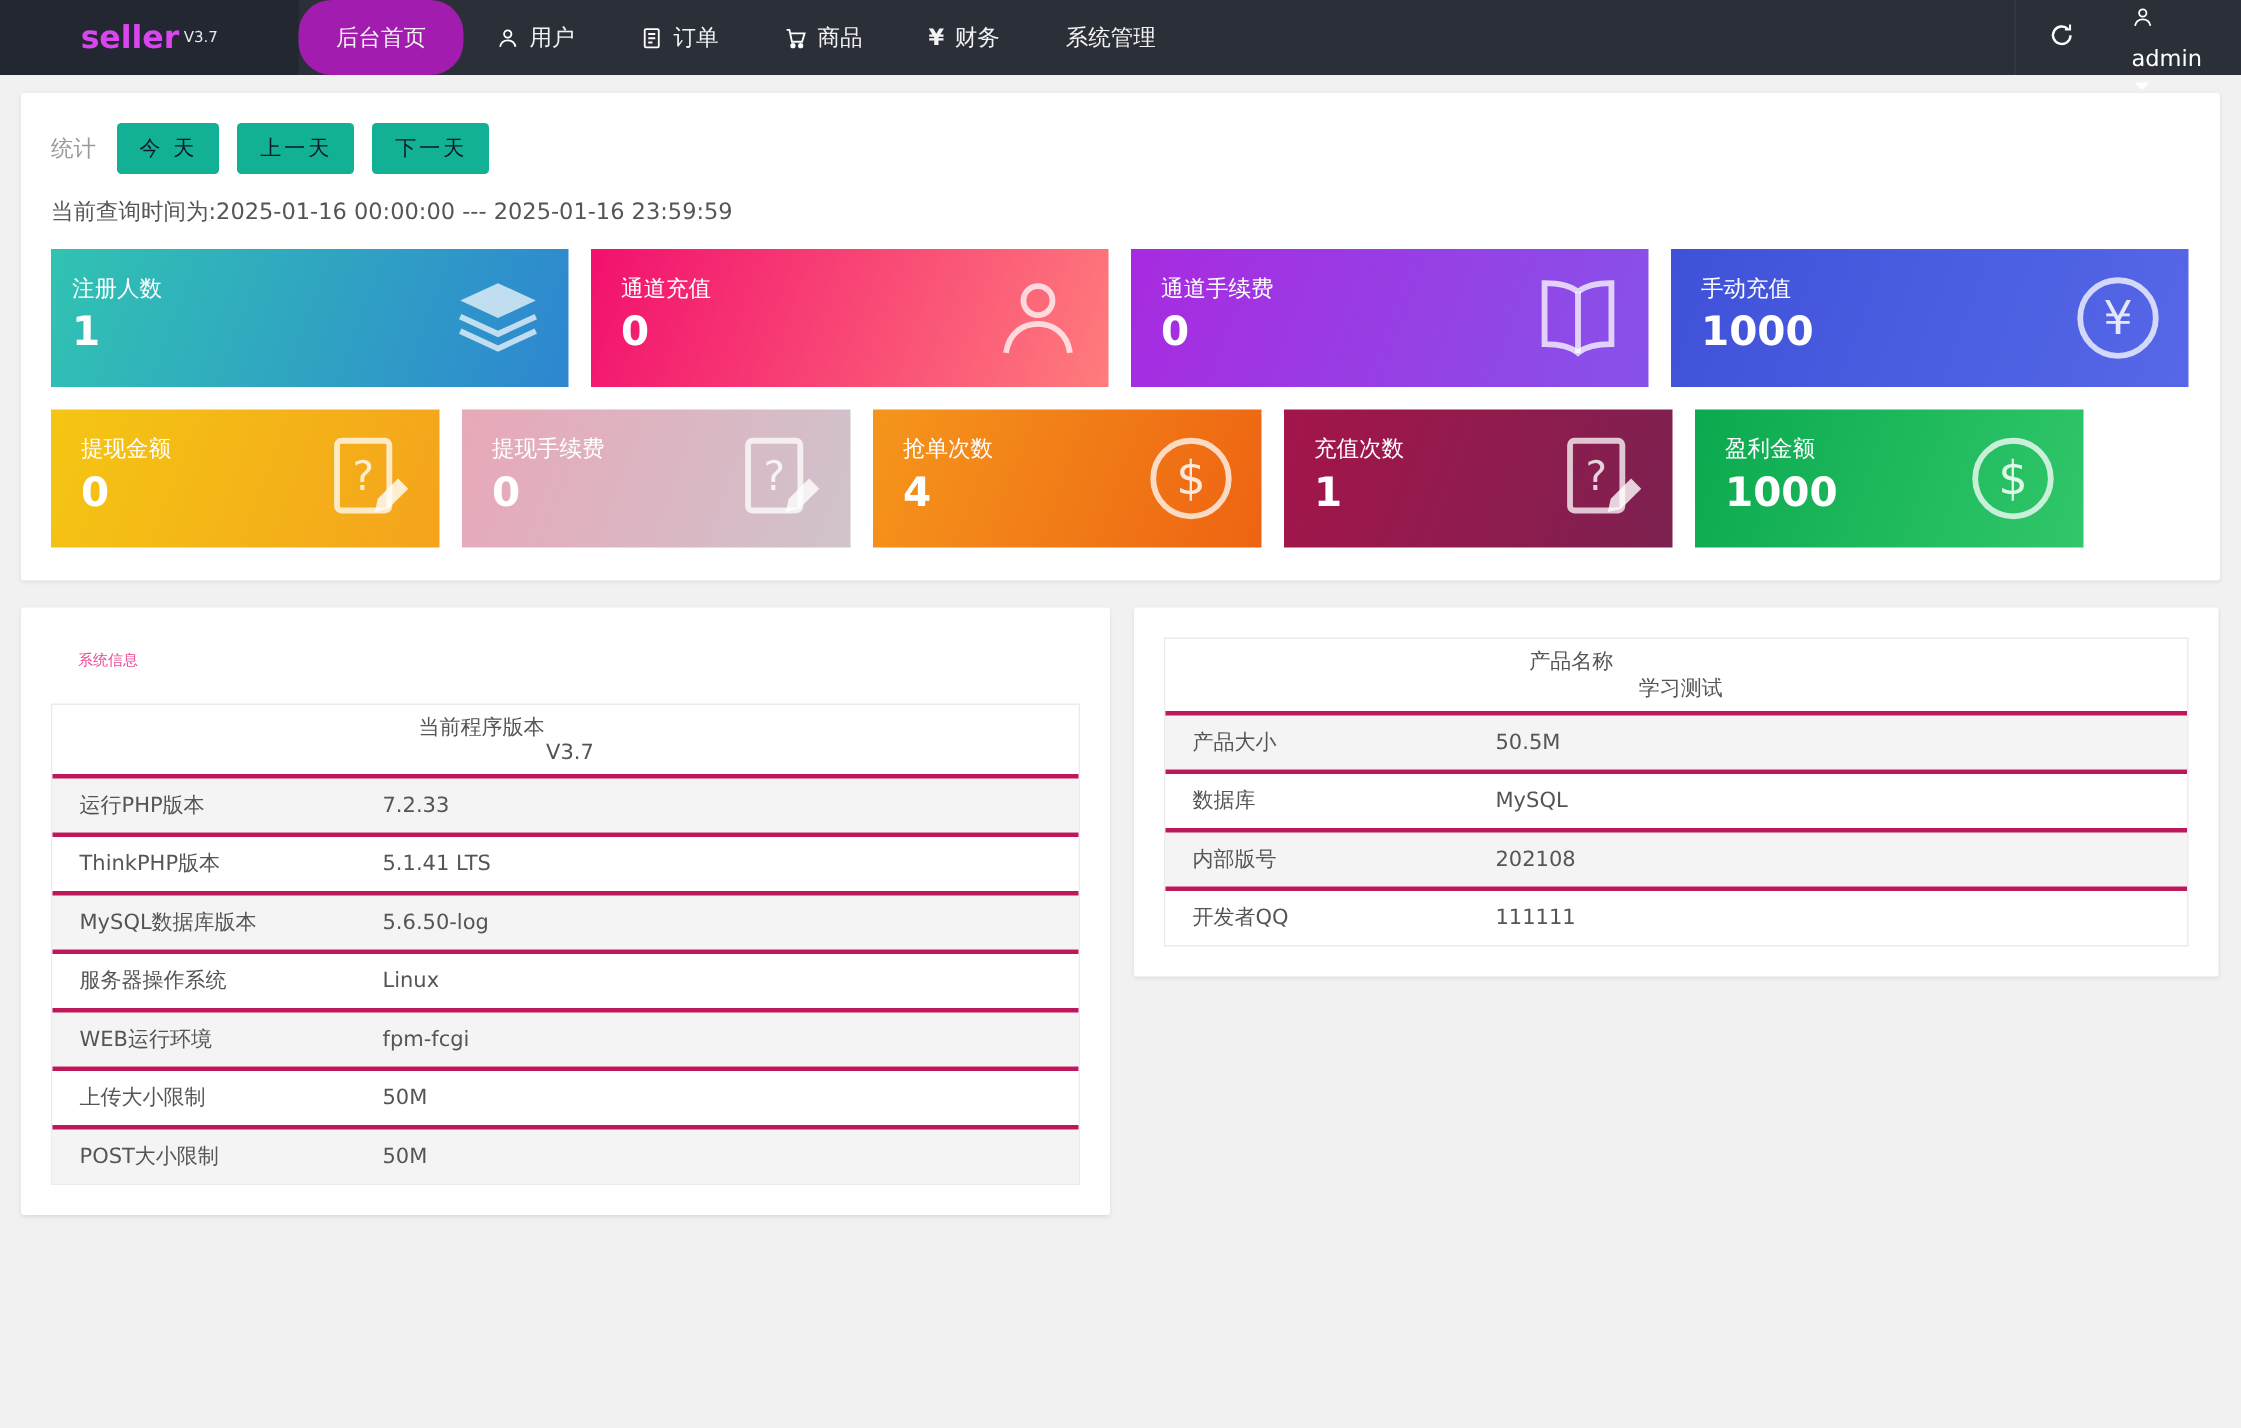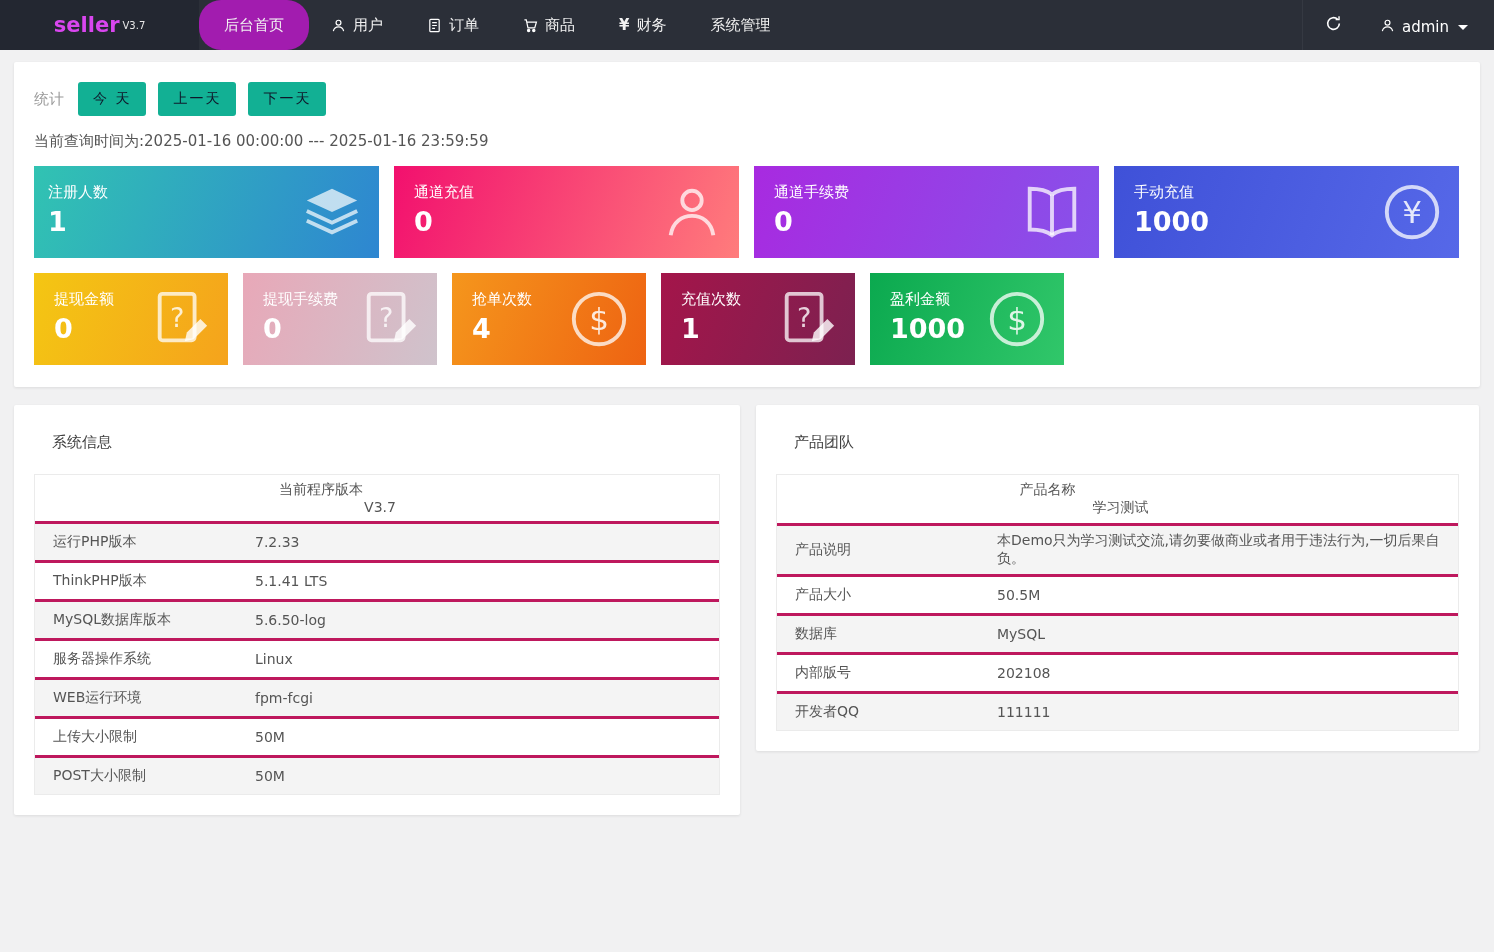--- a/index.html
+++ b/index.html
@@ -15,53 +15,53 @@
   .brand-ver { font-size:10px; margin-left:3px; vertical-align:super; color:#e8e8e8; }
   .nav-items { display:flex; align-items:stretch; }
   .nav-item { display:flex; align-items:center; gap:7px; padding:0 22px; font-size:15px; color:#f2f2f2; cursor:pointer; }
   .nav-item.active { background:#a21caf; padding:0 25px;border-radius:22px; }
   .nav-item svg { width:15px; height:15px; display:block; }
   .nav-yen { font-size:15px; font-weight:bold; }
   .nav-spacer { flex:1; }
   .nav-right { display:flex; align-items:stretch; }
   .refresh-btn { width:62px; display:flex; align-items:center; justify-content:center; cursor:pointer; border-left:1px solid rgba(255,255,255,.05); }
   .refresh-btn svg { width:17px; height:17px; }
-  .user-box { display:flex; align-items:center; gap:7px; padding:4px 26px 0 16px; font-size:15px; cursor:pointer; }
+  .user-box { display:flex; gap:7px; padding:4px 26px 0 16px; font-size:15px; cursor:pointer;flex-direction:column; }
   .user-box svg { width:15px; height:15px; }
   .caret { width:0; height:0; border-left:5px solid transparent; border-right:5px solid transparent; border-top:5px solid #fff; margin-left:2px; }
   
   .panel { background:#fff; border-radius:2px; box-shadow:0 1px 3px rgba(0,0,0,.09); }
   .stats-panel { margin:12px 14px 18px 14px; padding:20px 20px 22px 20px; }
   .stats-header { display:flex; align-items:center; gap:12px; }
   .stats-label { color:#9a9a9a; font-size:15px; margin-right:2px; }
   .filter-btn { background:#12b094; color:#0f172a; border:none; font-size:14px; padding:8px 15px; border-radius:3px; cursor:pointer; letter-spacing:2px; font-family:inherit; }
   .query-time { margin-top:16px; font-size:15px; color:#555; }
   .cards-row { display:flex; gap:15px; margin-top:15px; }
   .stat-card { position:relative; height:92px; color:#fff; padding:17px 20px; overflow:hidden; }
   .cards-row.r1 .stat-card { width:345px; }
-  .cards-row.r2 .stat-card { width:194px; }
+  .cards-row.r2 .stat-card { width:259px; }
   .stat-title { font-size:15px; }
   .stat-value { font-size:27px; font-weight:bold; margin-top:6px; line-height:1; }
   .stat-icon { position:absolute; right:16px; top:50%; transform:translateY(-50%); width:62px; height:62px; }
   .stat-icon svg { width:100%; height:100%; display:block; }
   .g1 { background:linear-gradient(110deg,#31c3b2,#2e86d1);padding-left:14px; }
   .g2 { background:linear-gradient(110deg,#f2106e,#ff7c7c); }
   .g3 { background:linear-gradient(110deg,#a82ae0,#8752ea); }
   .g4 { background:linear-gradient(110deg,#3f51d8,#5668e8); }
   .g5 { background:linear-gradient(110deg,#f4c613,#f5a31c); }
   .g6 { background:linear-gradient(110deg,#e8a8b8,#cfc3cc); }
   .g7 { background:linear-gradient(110deg,#f5961c,#ee6312); }
   .g8 { background:linear-gradient(110deg,#a4154a,#7c2150); }
   .g9 { background:linear-gradient(110deg,#0ba94f,#31c76a); }
   
   .bottom-row { display:flex; gap:16px; margin:0 14px; align-items:flex-start; }
   .info-panel { padding:20px; }
   .info-panel.left { width:726px; }
   .info-panel.right { width:723px; }
-  .info-title { font-size:15px; color:#404040; margin:8px 0 22px 18px; }
+  .info-title { font-size:10px; color:#ec4899; margin:8px 0 22px 18px; }
   .info-table { border:1px solid #ebebeb; }
   .info-row { display:flex; align-items:center; min-height:39px; padding:6px 12px 6px 18px; font-size:14px; color:#666; border-top:3px solid #be185d; background:#fff; }
   .info-row:first-child { border-top:none;flex-direction:column; }
   .info-row:nth-child(even) { background:#f4f4f4; }
   .info-label { width:202px; flex-shrink:0; color:#555; }
   .info-value { flex:1; color:#555; }
   .mini-badge { display:inline-block; width:26px; height:17px; border-radius:9px; background:#dcdcdc; box-shadow:inset 0 0 0 1px #d0d0d0; cursor:pointer; }
 </style>
 </head>
 <body>
@@ -273,31 +273,26 @@
         <span class="info-value">50M</span>
       </div>
       <div class="info-row">
         <span class="info-label">POST大小限制</span>
         <span class="info-value">50M</span>
       </div>
     </div>
   </div>
 
   <div class="panel info-panel right">
-    <div class="info-title">产品团队</div>
     <div class="info-table">
       <div class="info-row">
         <span class="info-label">产品名称</span>
         <span class="info-value">学习测试</span>
       </div>
       <div class="info-row">
-        <span class="info-label">产品说明</span>
-        <span class="info-value">本Demo只为学习测试交流,请勿要做商业或者用于违法行为,一切后果自负。</span>
-      </div>
-      <div class="info-row">
         <span class="info-label">产品大小</span>
         <span class="info-value">50.5M</span>
       </div>
       <div class="info-row">
         <span class="info-label">数据库</span>
         <span class="info-value">MySQL</span>
       </div>
       <div class="info-row">
         <span class="info-label">内部版号</span>
         <span class="info-value">202108</span>

